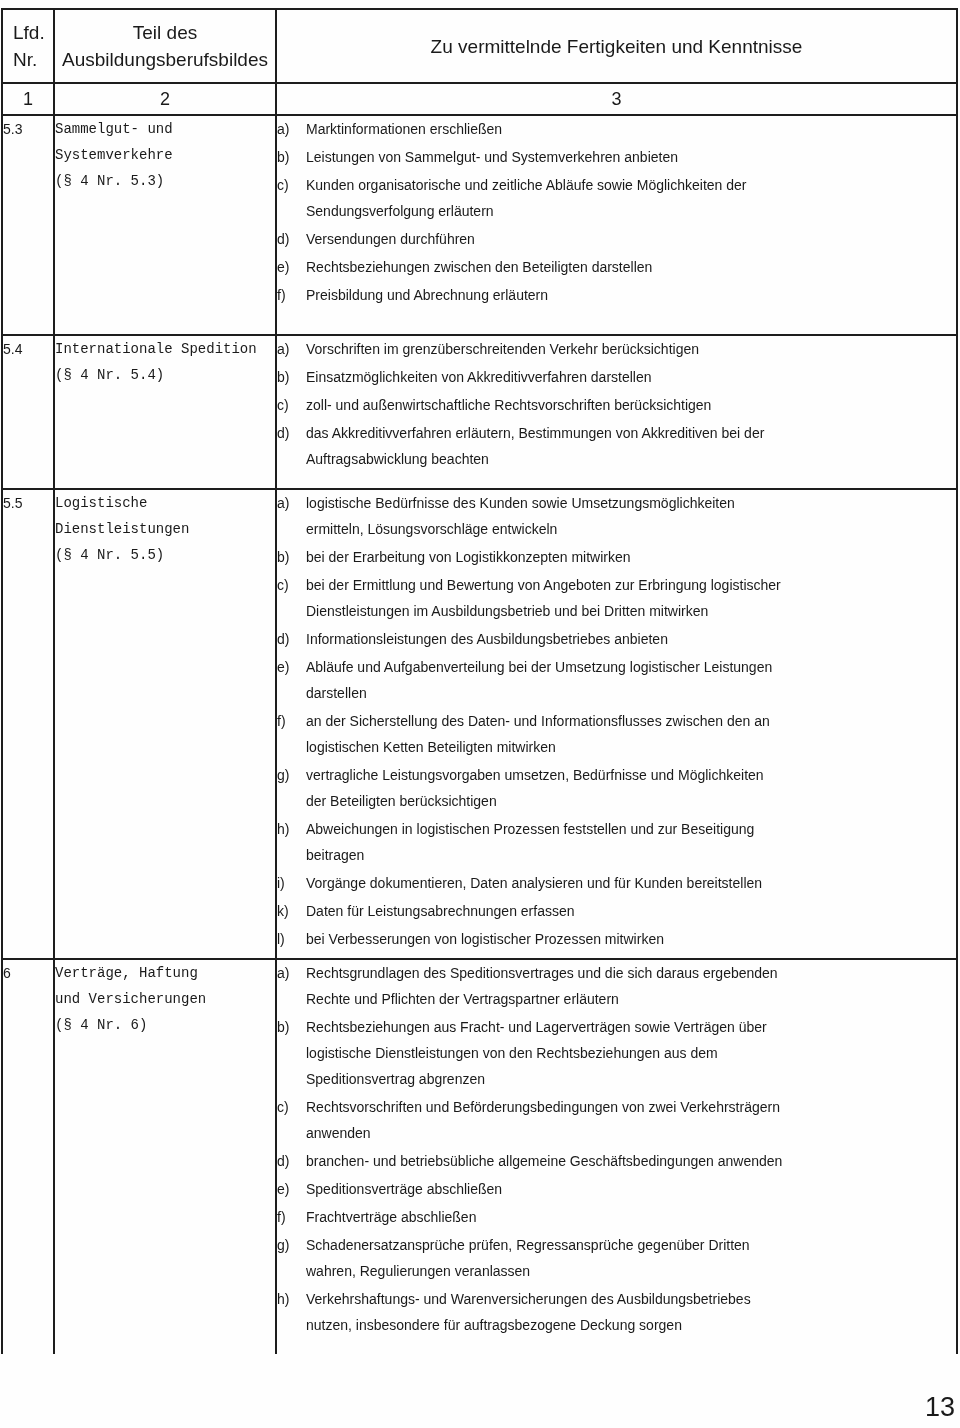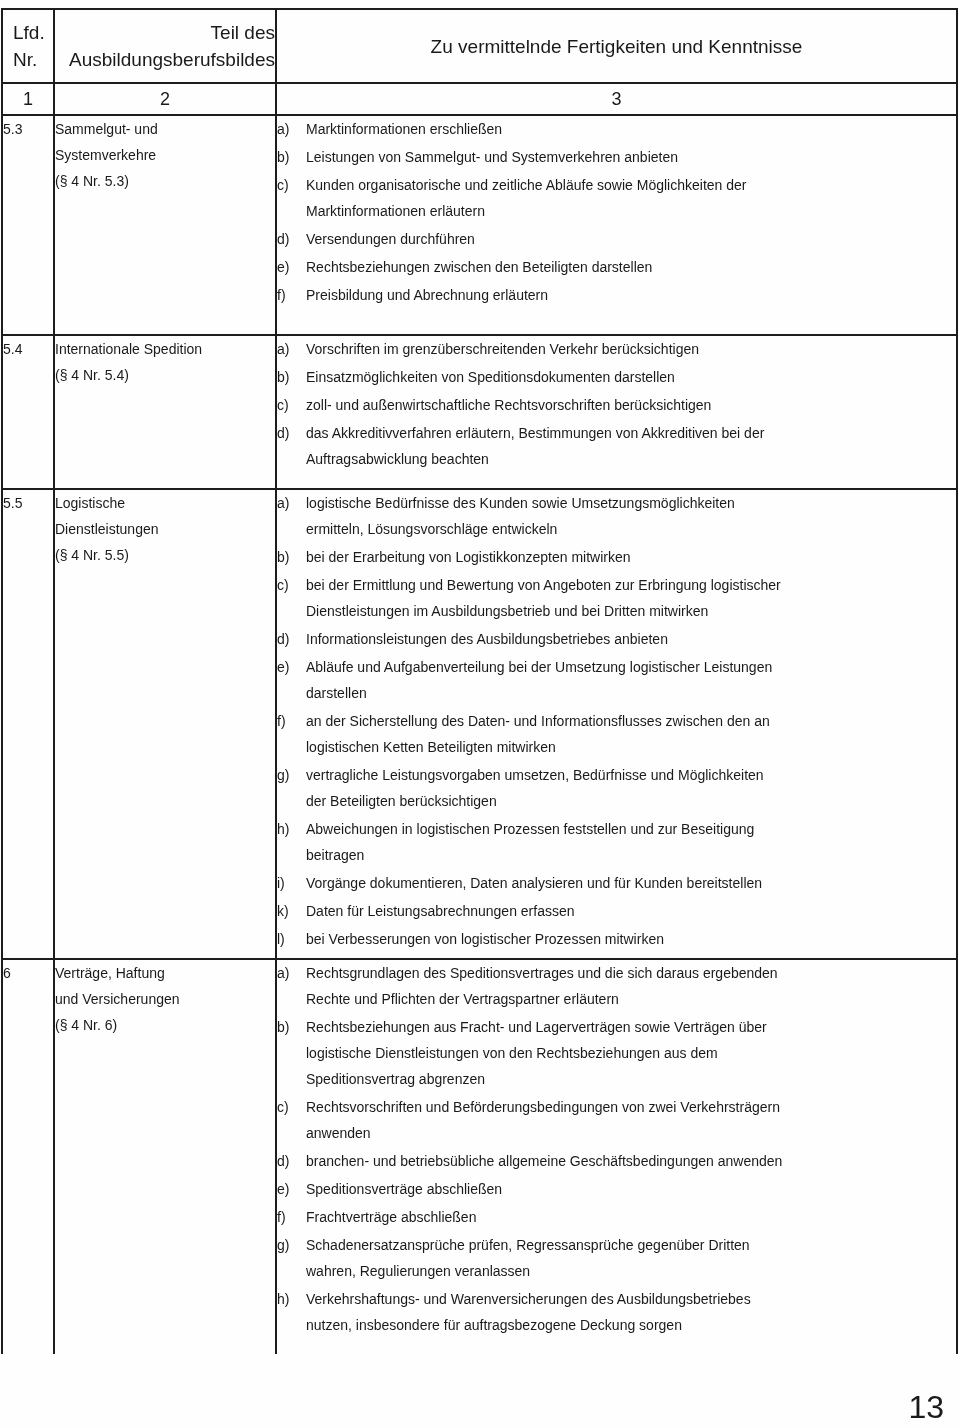--- a/index.html
+++ b/index.html
@@ -31,49 +31,49 @@
   col.c3 { width: 681px; }
 
   .head-row th {
     height: 72px;
     vertical-align: middle;
     font-size: 19px;
     line-height: 27px;
     white-space: pre-line;
   }
   .head-row .h1 { text-align: left; padding-left: 10px; }
-  .head-row .h2 { text-align: right; }
+  .head-row .h2 { text-align: center; }
   .head-row .h3 { text-align: center; border-radius: 11px; }
 
   .num-row td {
     height: 30px;
     text-align: center;
     vertical-align: middle;
     font-size: 18px;
   }
 
   tbody td { vertical-align: top; font-size: 14px; line-height: 26px; }
   tbody tr:nth-child(1) td { height: 218px; }
   tbody tr:nth-child(2) td { height: 152px; }
   tbody tr:nth-child(3) td { height: 468px; border-radius: 22px; }
   tbody tr:nth-child(4) td { height: 394px; }
 
   .cell-num  { padding: 10px 0 0 11px; }
-  .cell-title{ padding: 10px 8px 0 10px; white-space: pre-line; }
+  .cell-title{ padding: 10px 8px 0 10px; white-space: pre-line; font-family: Liberation Mono, monospace; }
   .cell-items{ padding: 10px 4px 10px 10px; }
 
   .item { display: flex; margin-bottom: 2px; }
   .item .letter { flex: 0 0 29px; }
   .item .text   { flex: 1 1 auto; white-space: pre-line; max-width: 632px; }
 
   .page-number {
     position: absolute;
     top: 1392px;
-    right: 16px;
-    font-size: 32px;
+    right: 5px;
+    font-size: 27px;
     line-height: 30px;
     color: #1a1a1a;
   }
 </style>
 </head>
 <body>
 
 <div class="page">
   <table class="doc-table">
     <colgroup>
@@ -109,21 +109,21 @@
   </div>
 
   <div class="item">
     <span class="letter">b)</span>
     <span class="text">Leistungen von Sammelgut- und Systemverkehren anbieten</span>
   </div>
 
   <div class="item">
     <span class="letter">c)</span>
     <span class="text">Kunden organisatorische und zeitliche Abläufe sowie Möglichkeiten der
-Marktinformationen erläutern</span>
+Sendungsverfolgung erläutern</span>
   </div>
 
   <div class="item">
     <span class="letter">d)</span>
     <span class="text">Versendungen durchführen</span>
   </div>
 
   <div class="item">
     <span class="letter">e)</span>
     <span class="text">Rechtsbeziehungen zwischen den Beteiligten darstellen</span>
@@ -143,21 +143,21 @@
 (§ 4 Nr. 5.4)</td>
     <td class="cell-items">
       <div class="items">
   <div class="item">
     <span class="letter">a)</span>
     <span class="text">Vorschriften im grenzüberschreitenden Verkehr berücksichtigen</span>
   </div>
 
   <div class="item">
     <span class="letter">b)</span>
-    <span class="text">Einsatzmöglichkeiten von Speditionsdokumenten darstellen</span>
+    <span class="text">Einsatzmöglichkeiten von Akkreditivverfahren darstellen</span>
   </div>
 
   <div class="item">
     <span class="letter">c)</span>
     <span class="text">zoll- und außenwirtschaftliche Rechtsvorschriften berücksichtigen</span>
   </div>
 
   <div class="item">
     <span class="letter">d)</span>
     <span class="text">das Akkreditivverfahren erläutern, Bestimmungen von Akkreditiven bei der

